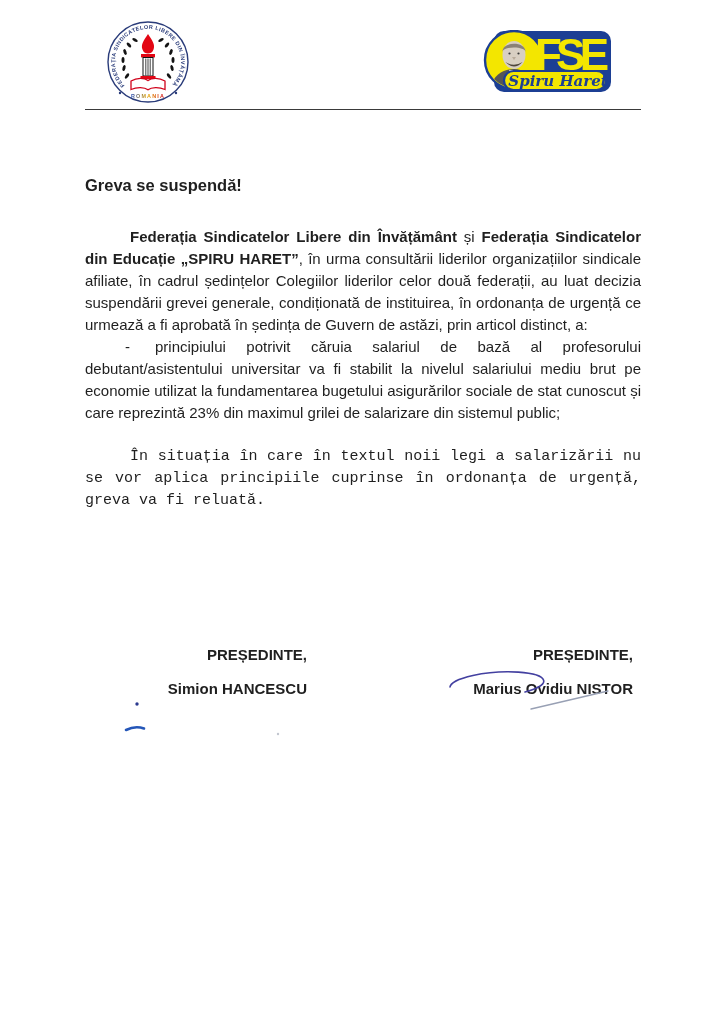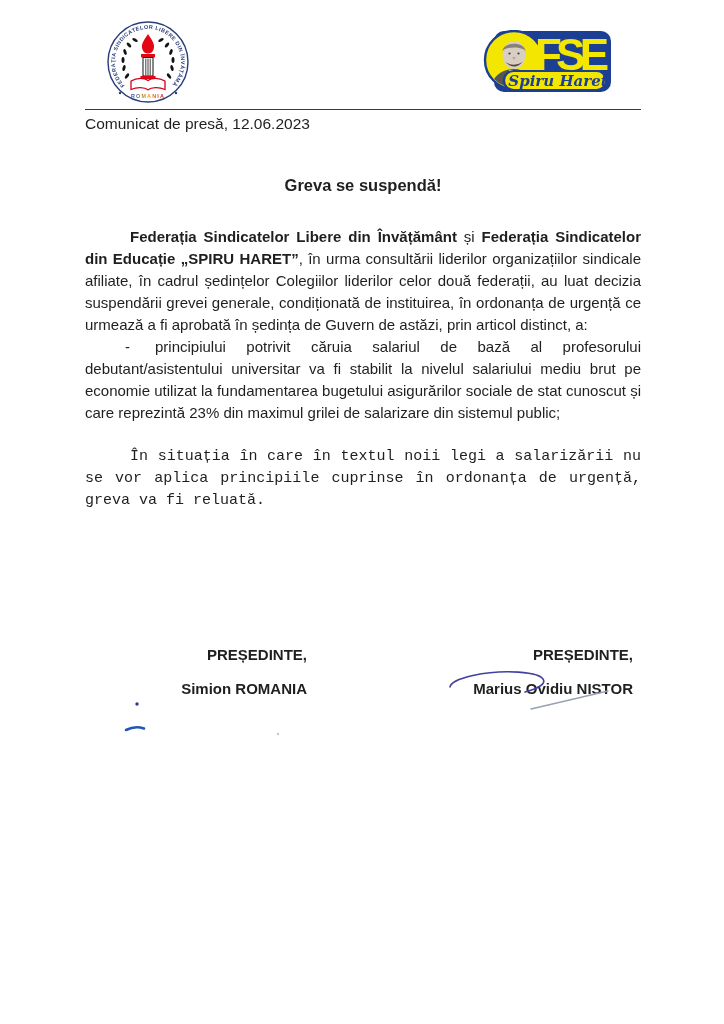--- a/index.html
+++ b/index.html
@@ -13,21 +13,21 @@
   }
   
   .seal-logo   { position: absolute; left: 103px; top: 20px; width: 92px; height: 92px; }
   .fse-logo    { position: absolute; left: 478px; top: 30px; width: 134px; height: 68px; }
   .header-rule { position: absolute; left: 85px; top: 109px; width: 556px; height: 0;
                  border-top: 1.4px solid #3a3a3a; }
   .date-line   { position: absolute; left: 85px; top: 113px; font-size: 15.5px; line-height: 22px; }
 
   
   .doc-title { position: absolute; left: 85px; top: 176px; width: 556px;
-               text-align: center; font-weight: bold; font-size: 16.5px; }
+               font-weight: bold; font-size: 16.5px; }
 
   
   .body-text { position: absolute; left: 85px; top: 226px; width: 556px;
                font-size: 15px; line-height: 22px; text-align: justify; }
   .par  { margin: 0; text-indent: 45px; }
   .par.bullet { text-indent: 40px; }
   .par .dash { display: inline-block; width: 30px; text-indent: 0; }
   .par.closing { margin-top: 22px; font-family: Liberation Mono, monospace; }
   b { font-weight: bold; }
 
@@ -109,33 +109,32 @@
       <circle cx="40.5" cy="23.5" r="1.1" fill="#3a3a3a"></circle>
       <path d="M34,27 L38,27 L36,30 Z" fill="#b8ab9a"></path>
     </g>
     <text x="94" y="40" text-anchor="middle" font-size="44" font-weight="bold" font-family="Liberation Sans, sans-serif" fill="#f3e600" textLength="74">FSE</text>
     <rect x="26" y="41" width="102" height="19" rx="9.5" fill="#f3e600" stroke="#1c3f94" stroke-width="2.2"></rect>
     <text x="80" y="55.5" text-anchor="middle" font-size="15" font-style="italic" font-weight="bold" font-family="DejaVu Serif, serif" fill="#1c3f94">Spiru Haret</text>
   </svg>
 
   <div class="header-rule"></div>
 
-  <div class="date-line">Comunicat de presă, 12.06.2023</div>
 
   <div class="doc-title">Greva se suspendă!</div>
 
   <div class="body-text">
     <p class="par"><b>Federația Sindicatelor Libere din Învățământ</b><span> și </span><b>Federația Sindicatelor din Educație „SPIRU HARET”</b><span>, în urma consultării liderilor organizațiilor sindicale afiliate, în cadrul ședințelor Colegiilor liderilor celor două federații, au luat decizia suspendării grevei generale, condiționată de instituirea, în ordonanța de urgență ce urmează a fi aprobată în ședința de Guvern de astăzi, prin articol distinct, a:</span></p>
     <p class="par bullet"><span class="dash">-</span><span>principiului potrivit căruia salariul de bază al profesorului debutant/asistentului universitar va fi stabilit la nivelul salariului mediu brut pe economie utilizat la fundamentarea bugetului asigurărilor sociale de stat cunoscut și care reprezintă 23% din maximul grilei de salarizare din sistemul public;</span></p>
     <p class="par closing">În situația în care în textul noii legi a salarizării nu se vor aplica principiile cuprinse în ordonanța de urgență, greva va fi reluată.</p>
   </div>
 
   <div class="sig-block sig-left">
     <div>PREȘEDINTE,</div>
-    <div class="sig-name">Simion ROMANIA</div>
+    <div class="sig-name">Simion HANCESCU</div>
   </div>
 
   <div class="sig-block sig-right">
     <div>PREȘEDINTE,</div>
     <div class="sig-name">Marius Ovidiu NISTOR</div>
   </div>
 
   <svg class="ink-overlay" width="724" height="1024" viewBox="0 0 724 1024" aria-hidden="true">
     <path d="M450,687 A47,12 -4 1,1 525,692" fill="none" stroke="#4340a0" stroke-width="1.6" stroke-linecap="round"></path>
     <path d="M531,709 C556,703 582,697 608,691" fill="none" stroke="#98a0b4" stroke-width="1.3" stroke-linecap="round"></path>

